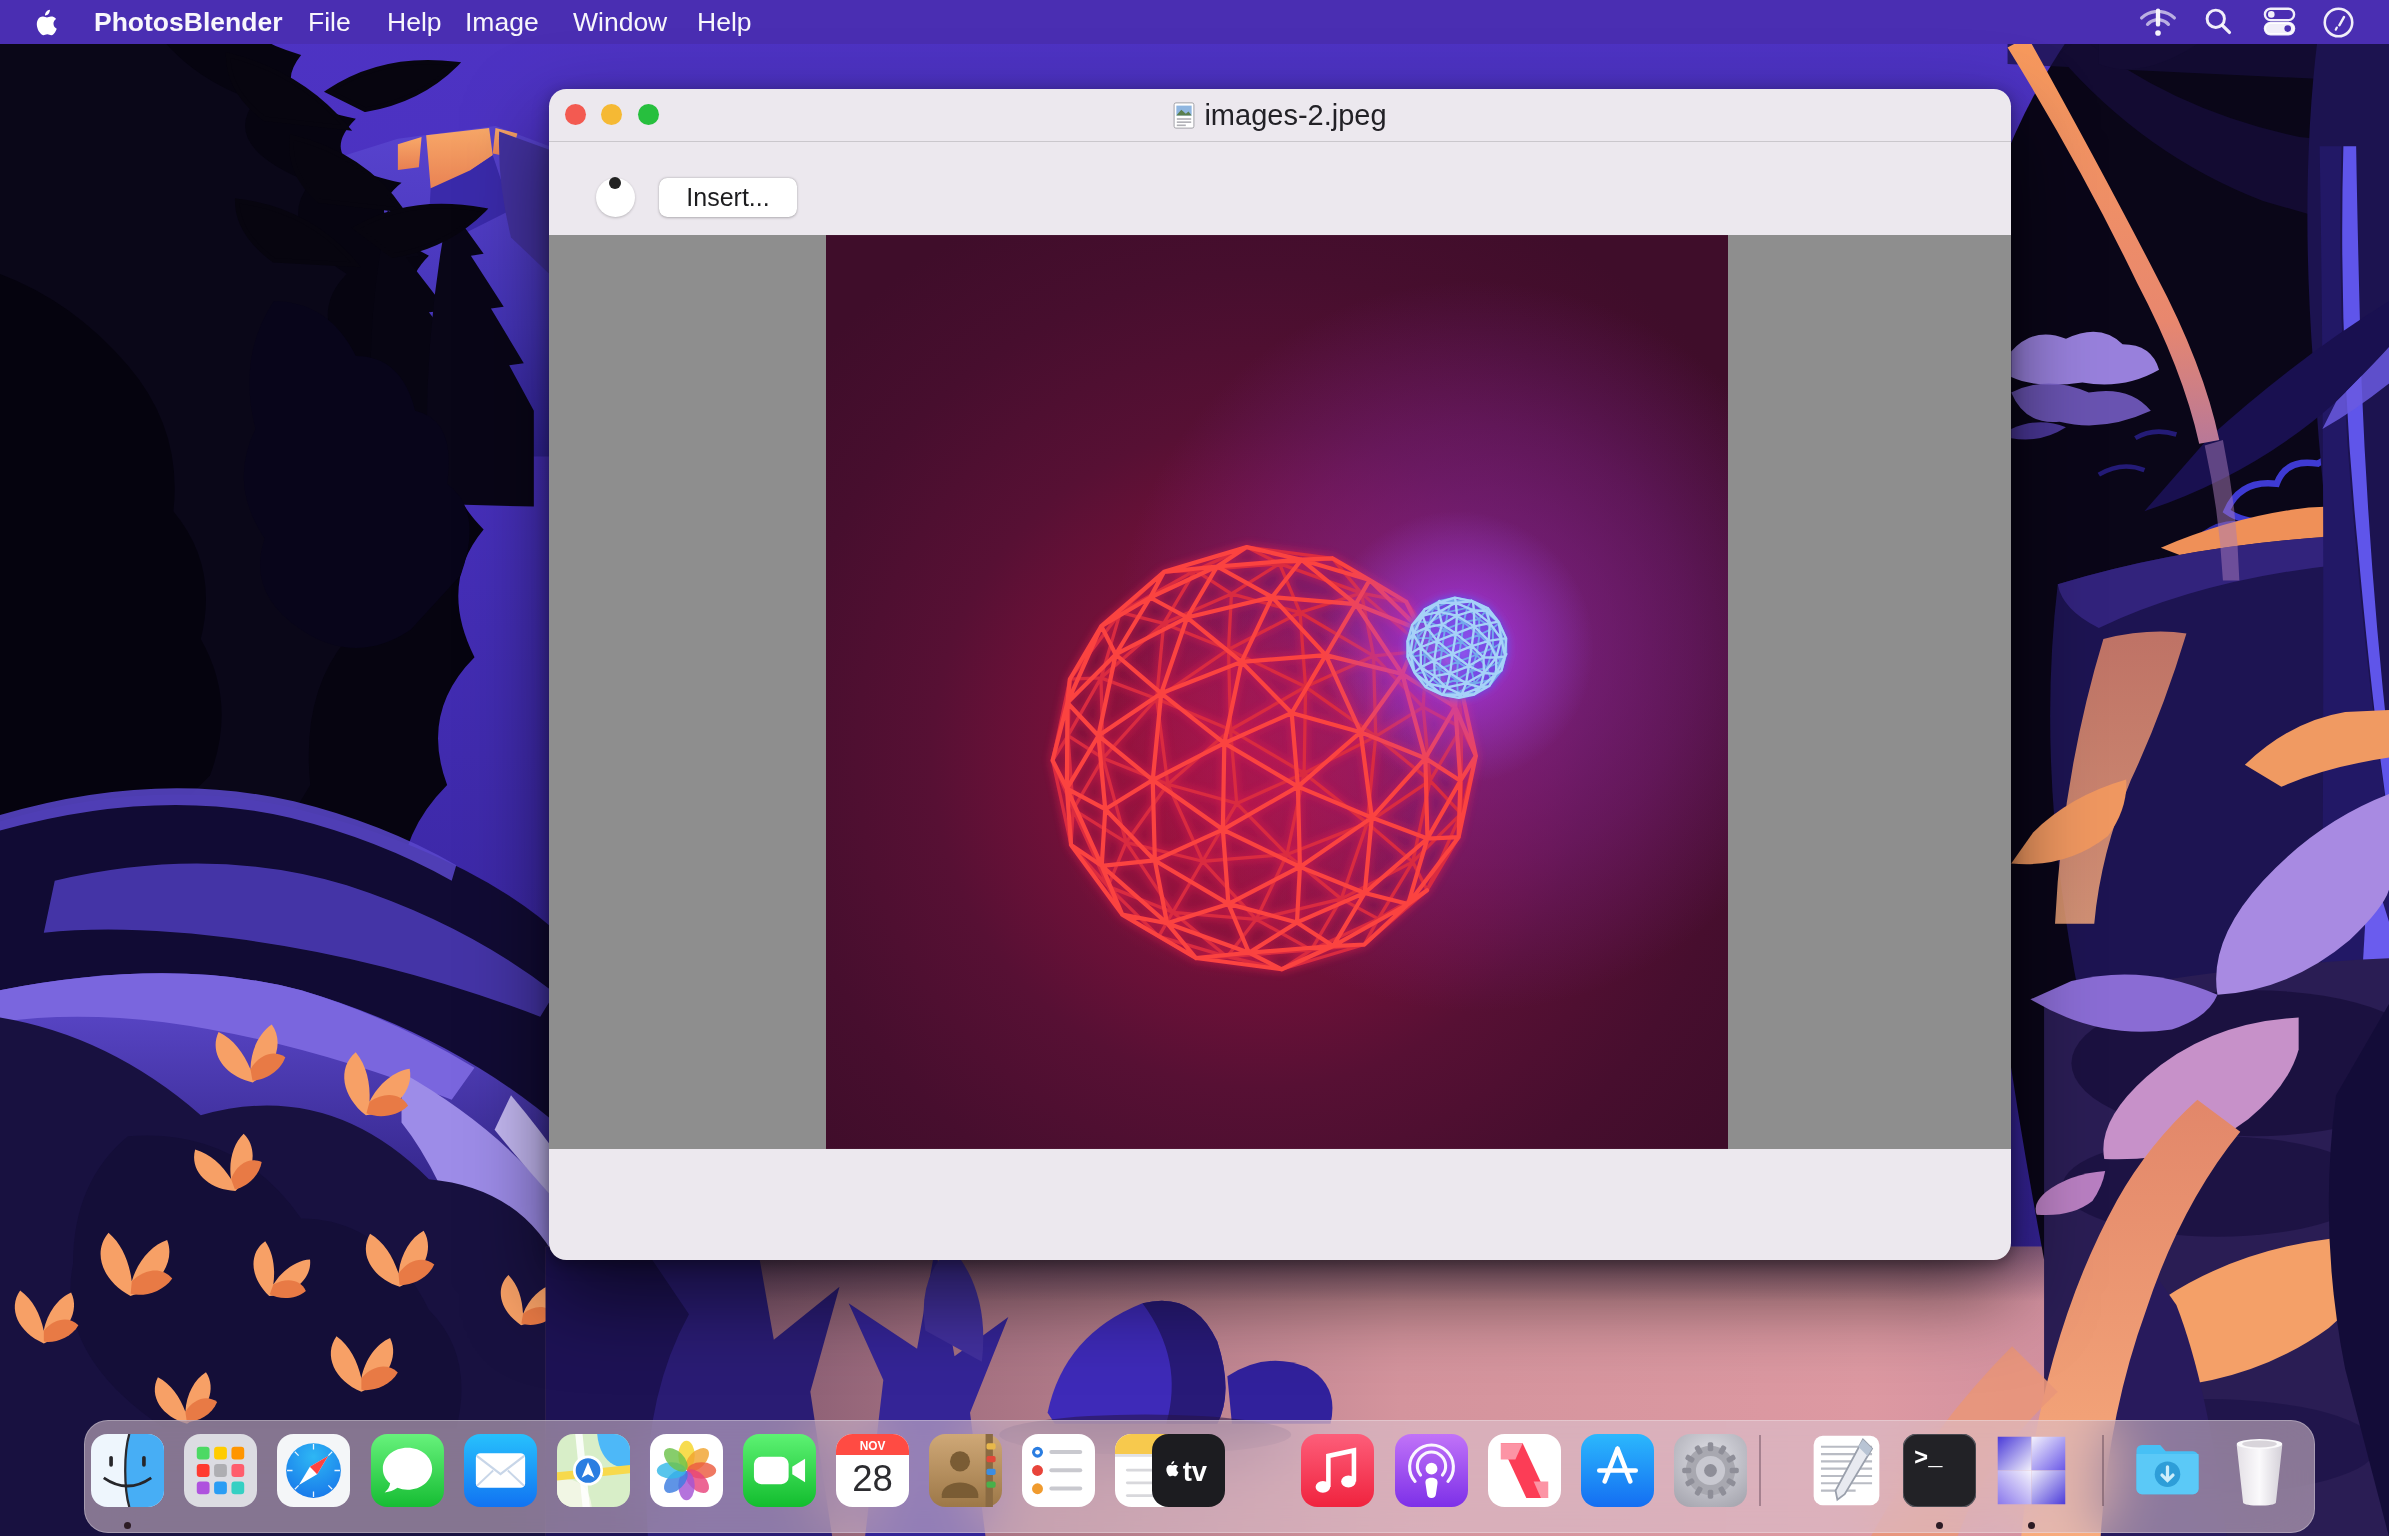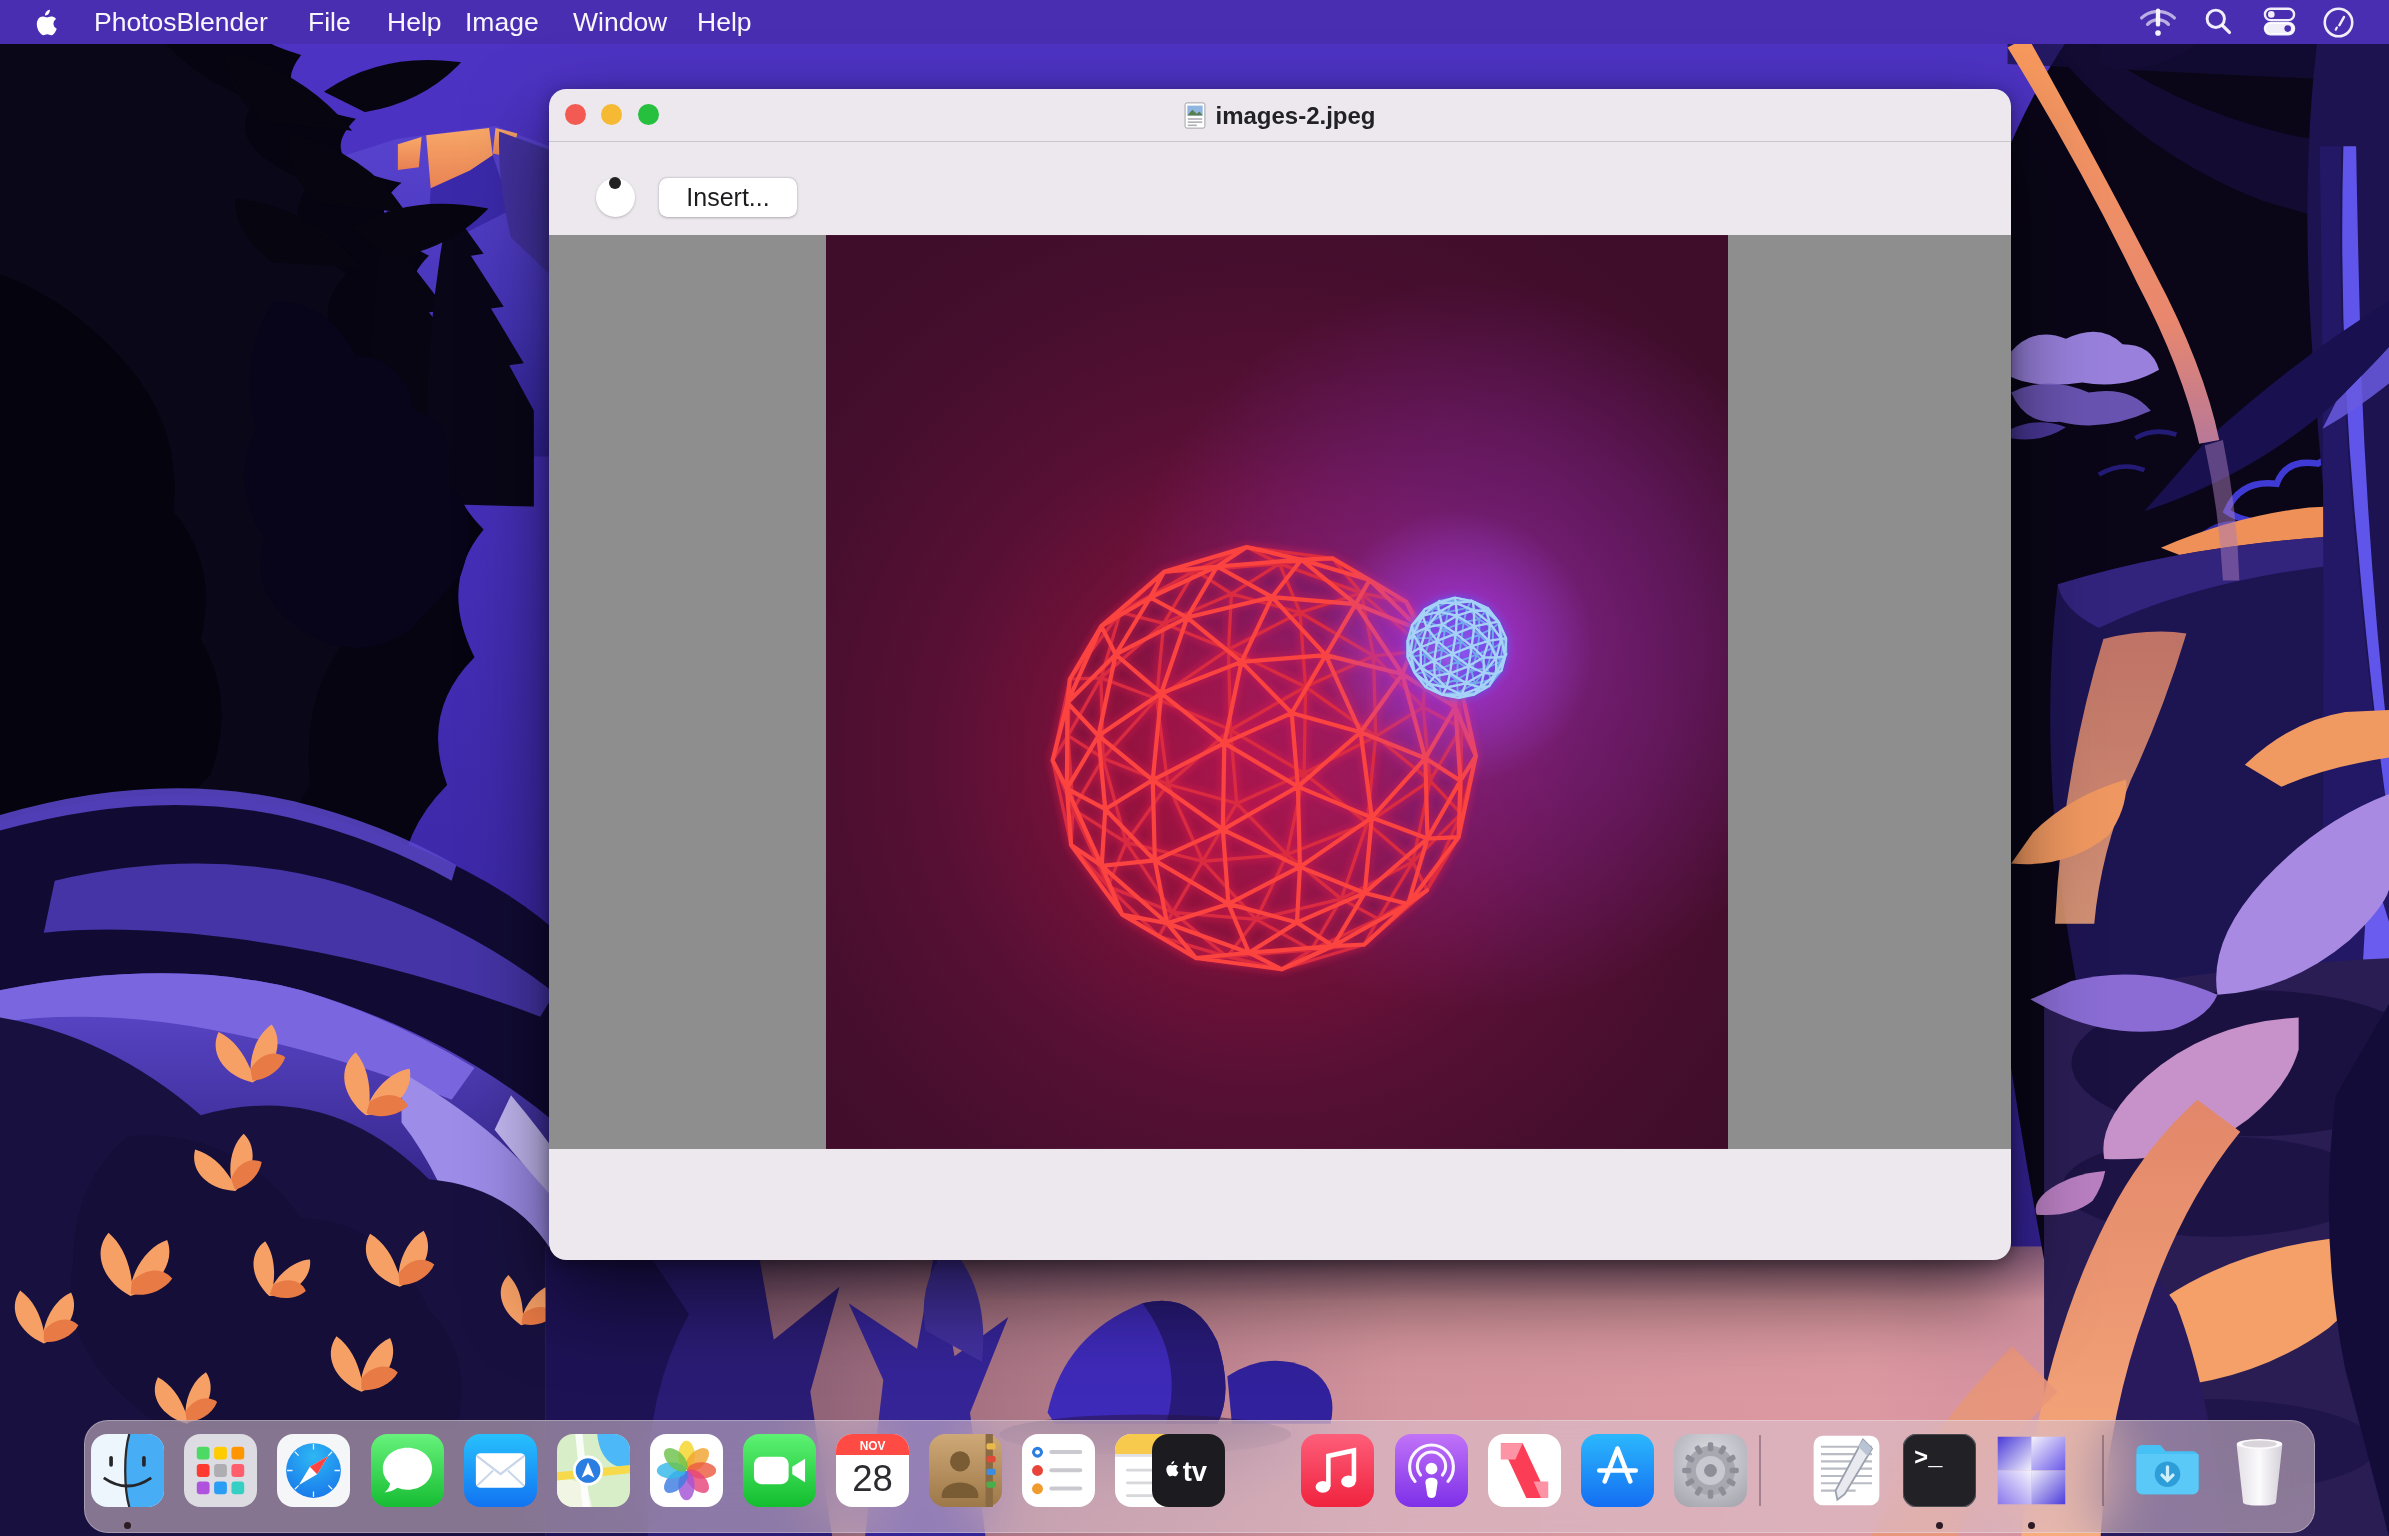--- a/index.html
+++ b/index.html
@@ -2,21 +2,21 @@
 <html style="font-size:14.6px"><head><meta charset="utf-8"><style>
 *{margin:0;padding:0;box-sizing:border-box}
 html,body{width:2389px;height:1537px;overflow:hidden;font-family:"Liberation Sans",sans-serif}
 #stage{position:relative;width:2389px;height:1537px;background:#3f28a8}
 #wall{position:absolute;left:0;top:0}
 #menubar{position:absolute;left:0;top:0;width:2389px;height:44px;background:#4a2eb2;color:#fff}
 #menubar .it{position:absolute;top:0;height:44px;line-height:44px;font-size:26.5px;color:rgba(255,255,255,.96)}
 #win{position:absolute;left:549px;top:89px;width:1462px;height:1171px;border-radius:17.3px;background:#ece8ee;box-shadow:0 37px 82px rgba(0,0,0,.55),0 3.7px 16.4px rgba(0,0,0,.35);overflow:hidden}
 #titlebar{position:absolute;left:0;top:0;width:100%;height:53px;border-bottom:0.9px solid rgba(0,0,0,.14)}
 .tl{position:absolute;top:14.6px;width:21px;height:21px;border-radius:50%}
-#title{position:absolute;left:0;top:0;width:100%;height:53px;display:flex;align-items:center;justify-content:center;gap:9px;font-size:24px;font-weight:bold;color:#222126}
+#title{position:absolute;left:0;top:0;width:100%;height:53px;display:flex;align-items:center;justify-content:center;gap:9px;font-size:29px;font-weight:normal;color:#222126}
 #toolbar{position:absolute;left:0;top:54px;width:100%;height:92px}
 #adjbtn{position:absolute;left:110px;top:35px;width:138px;height:39px;background:#fff;border-radius:8.2px;box-shadow:0 0.9px 2.7px rgba(0,0,0,.25),0 0 0.9px rgba(0,0,0,.2);font-size:25px;color:#1c1c1e;text-align:center;line-height:39px}
 #circ{position:absolute;left:47px;top:35px;width:39px;height:39px;background:#fff;border-radius:50%;box-shadow:0 0.9px 2.7px rgba(0,0,0,.22)}
 #circ:after{content:"";position:absolute;left:12.8px;top:-0.9px;width:12px;height:12px;background:#222;border-radius:50%}
 #content{position:absolute;left:0;top:146px;width:1462px;height:914px;background:#8e8e8e}
 #pic{position:absolute;left:277px;top:0;width:902px;height:914px}
 #footer{position:absolute;left:0;top:1060px;width:100%;height:111px;background:#ece8ee}
 .fbtn{position:absolute;top:37px;height:37px;background:#fff;border-radius:8.2px;box-shadow:0 0.9px 2.7px rgba(0,0,0,.25),0 0 0.9px rgba(0,0,0,.2);font-size:25px;color:#1c1c1e;display:flex;align-items:center;justify-content:center}
 #dock{position:absolute;left:84px;top:1420px;width:2231px;height:113px;border-radius:24px;background:rgba(219,196,208,.56);backdrop-filter:blur(31px);border:0.9px solid rgba(255,255,255,.28)}
 .ic{position:absolute;top:1434px;width:73px;height:73px}
@@ -211,21 +211,21 @@
 <path d="M2215 1684 Q2235 1470 2320 1315 Q2355 1253 2408 1205 L2455 1240 Q2390 1320 2352 1435 Q2310 1550 2302 1684 Z" fill="url(#salmon)"></path>
 <path d="M2050 1684 Q2115 1565 2205 1475 L2255 1525 Q2175 1600 2145 1684 Z" fill="#e9967a" opacity=".9"></path>
 
 <path d="M2618 1100 L2560 1200 Q2540 1350 2570 1500 L2618 1684 Z" fill="#130c38"></path>
 </svg>
 
 <div id="menubar">
  <div class="it" style="left:34px;top:7.3px;height:29px"><svg width="24" height="29" viewBox="0 0 26 32">
           <path fill="#fff" d="M18.5 8.3c-1.6 0-3.4 1-4.4 1-1.1 0-2.7-.95-4.5-.9-2.3 0-4.4 1.34-5.6 3.4-2.4 4.14-.6 10.3 1.7 13.66 1.14 1.64 2.5 3.5 4.3 3.43 1.7-.07 2.36-1.1 4.43-1.1 2.06 0 2.65 1.1 4.47 1.07 1.84-.04 3-1.68 4.14-3.34 1.3-1.9 1.84-3.77 1.87-3.87-.04-.02-3.6-1.38-3.63-5.48-.03-3.43 2.8-5.07 2.93-5.15-1.6-2.36-4.1-2.62-5-2.68zM15.9 5.2c.94-1.14 1.57-2.72 1.4-4.3-1.35.06-3 .9-3.97 2.04-.87 1-1.63 2.62-1.43 4.16 1.5.12 3.05-.77 4-1.9z"></path>
         </svg></div>
- <div class="it" style="left:94px;font-weight:normal">PhotosBlender</div>
+ <div class="it" style="left:94px;font-weight:bold">PhotosBlender</div>
  <div class="it" style="left:308px">File</div>
  <div class="it" style="left:387px">Help</div>
  <div class="it" style="left:465px">Image</div>
  <div class="it" style="left:573px">Window</div>
  <div class="it" style="left:697px">Help</div>
  <div class="it" style="left:2138px;top:5.5px;height:33px"><svg width="40" height="33" viewBox="0 0 44 36">
           <g fill="none" stroke="rgba(255,255,255,.62)" stroke-width="3.6" stroke-linecap="round">
             <path d="M4 13 a25 25 0 0 1 14.8 -7 M25.2 6 a25 25 0 0 1 14.8 7"></path>
             <path d="M10.5 20 a16 16 0 0 1 9 -4.8 M24.5 15.2 a16 16 0 0 1 9 4.8"></path>
           </g>

